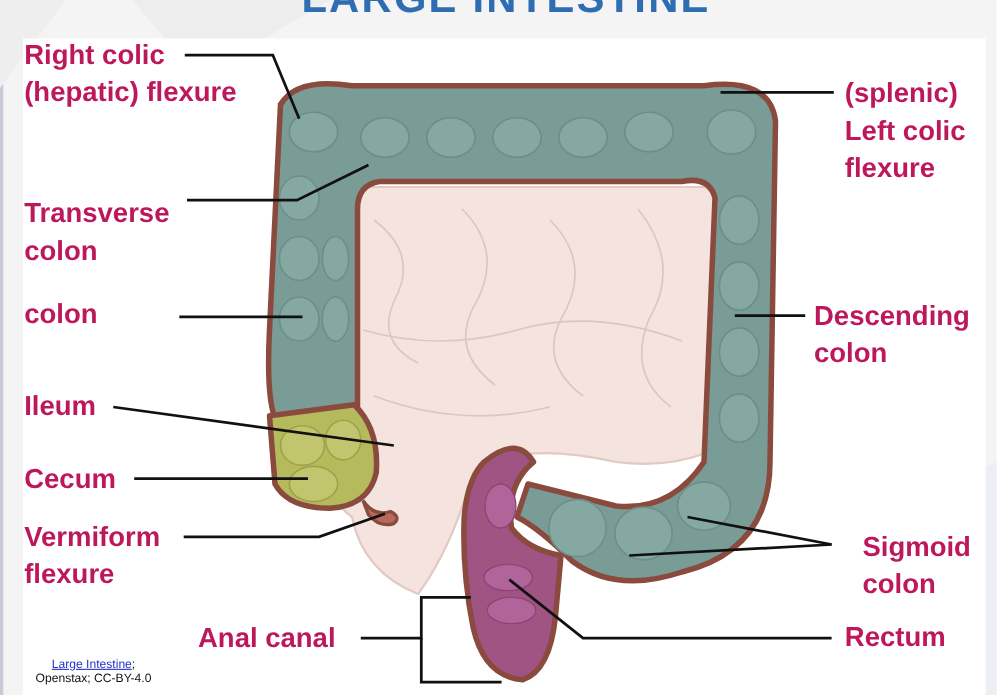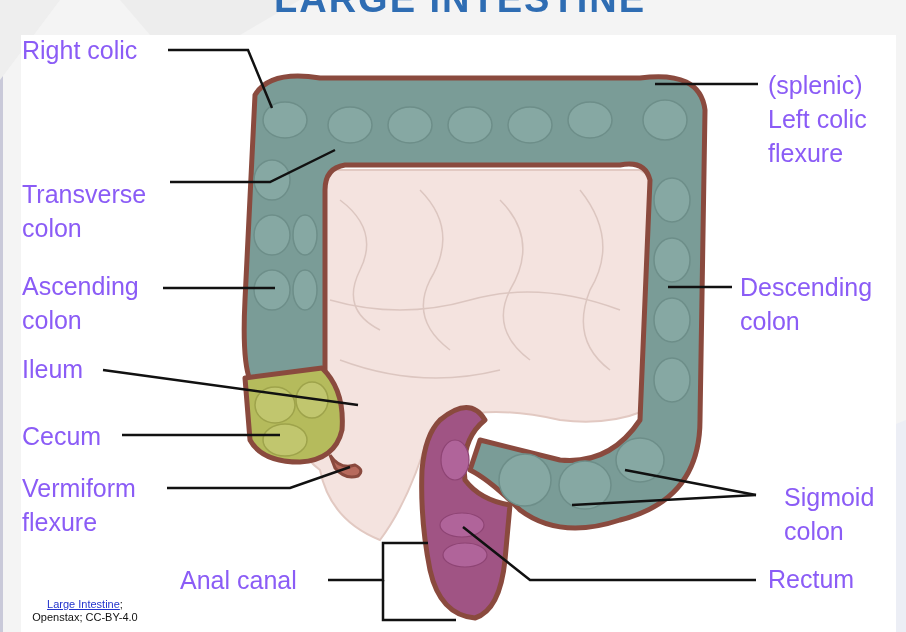--- a/index.html
+++ b/index.html
@@ -13,21 +13,21 @@
   .slide-title {
     position: absolute; left: 250px; top: -22px; width: 420px; text-align: center;
     font-family: "Liberation Sans", sans-serif; font-weight: bold; font-size: 38px;
     color: #2f6db3; letter-spacing: 2px; white-space: nowrap;
   }
   .panel {
     position: absolute; left: 21px; top: 35px; width: 875px; height: 597px; background: #ffffff;
   }
   svg.diagram { position: absolute; left: 0; top: 0; }
   .label {
-    position: absolute; font-size: 25px; color: #8b5cf6; line-height: 34px; white-space: nowrap;
+    position: absolute; font-size: 25px; color: #be185d; line-height: 34px; white-space: nowrap; font-weight: bold;
   }
   .credit {
     position: absolute; left: 20px; top: 598px; width: 130px; text-align: center;
     font-size: 11px; line-height: 13px; color: #111;
   }
   .credit a { color: #2233cc; text-decoration: underline; }
 </style>
 </head>
 <body>
 
@@ -105,27 +105,27 @@
     <line x1="655" y1="84" x2="758" y2="84"></line>
     <line x1="668" y1="287" x2="732" y2="287"></line>
     <line x1="625" y1="470" x2="756" y2="495"></line>
     <line x1="572" y1="505" x2="756" y2="495"></line>
     <polyline points="463,527 530,580 756,580"></polyline>
   </g>
 </svg>
 
 <div class="label" style="left:22px;top:33px;">
   <div>Right colic</div>
+  <div>(hepatic) flexure</div>
 </div>
 <div class="label" style="left:22px;top:164px;margin-top:13px;">
   <div>Transverse</div>
   <div>colon</div>
 </div>
 <div class="label" style="left:22px;top:269px;">
-  <div>Ascending</div>
   <div>colon</div>
 </div>
 <div class="label" style="left:22px;top:352px;text-align:right;">Ileum</div>
 <div class="label" style="left:22px;top:419px;">Cecum</div>
 <div class="label" style="left:22px;top:471px;">
   <div>Vermiform</div>
   <div>flexure</div>
 </div>
 <div class="label" style="left:180px;top:563px;">Anal canal</div>
 

